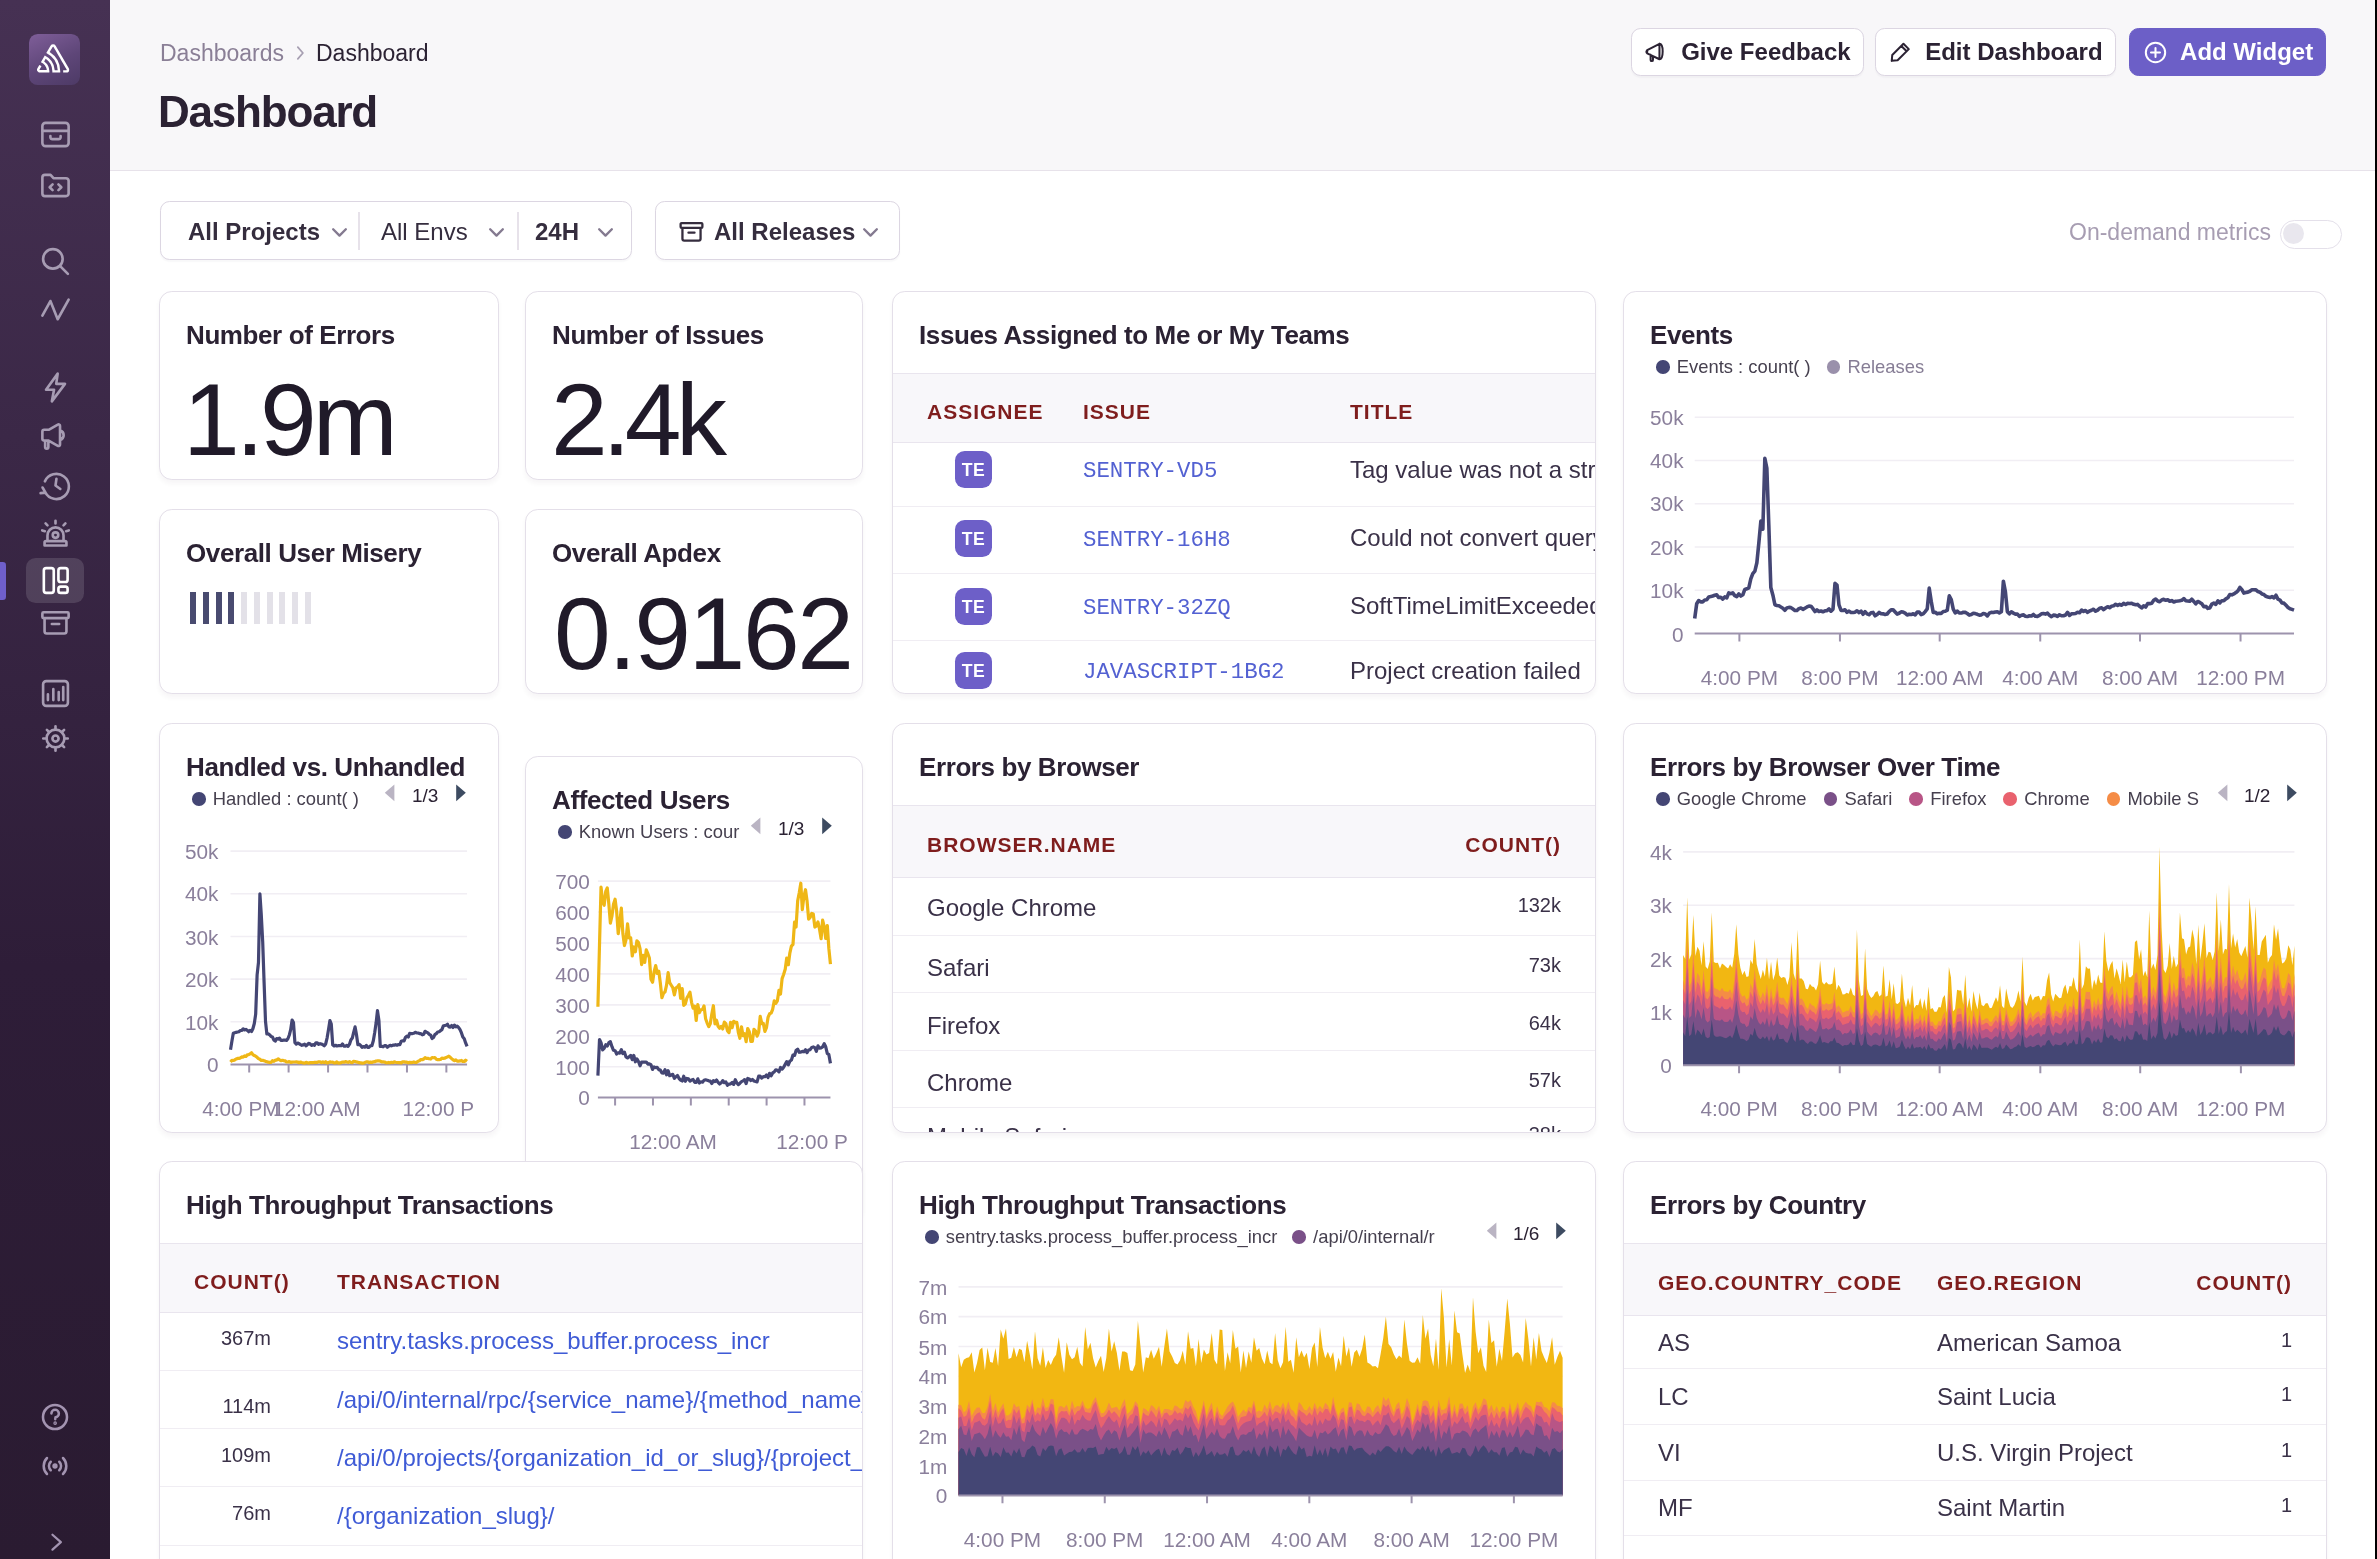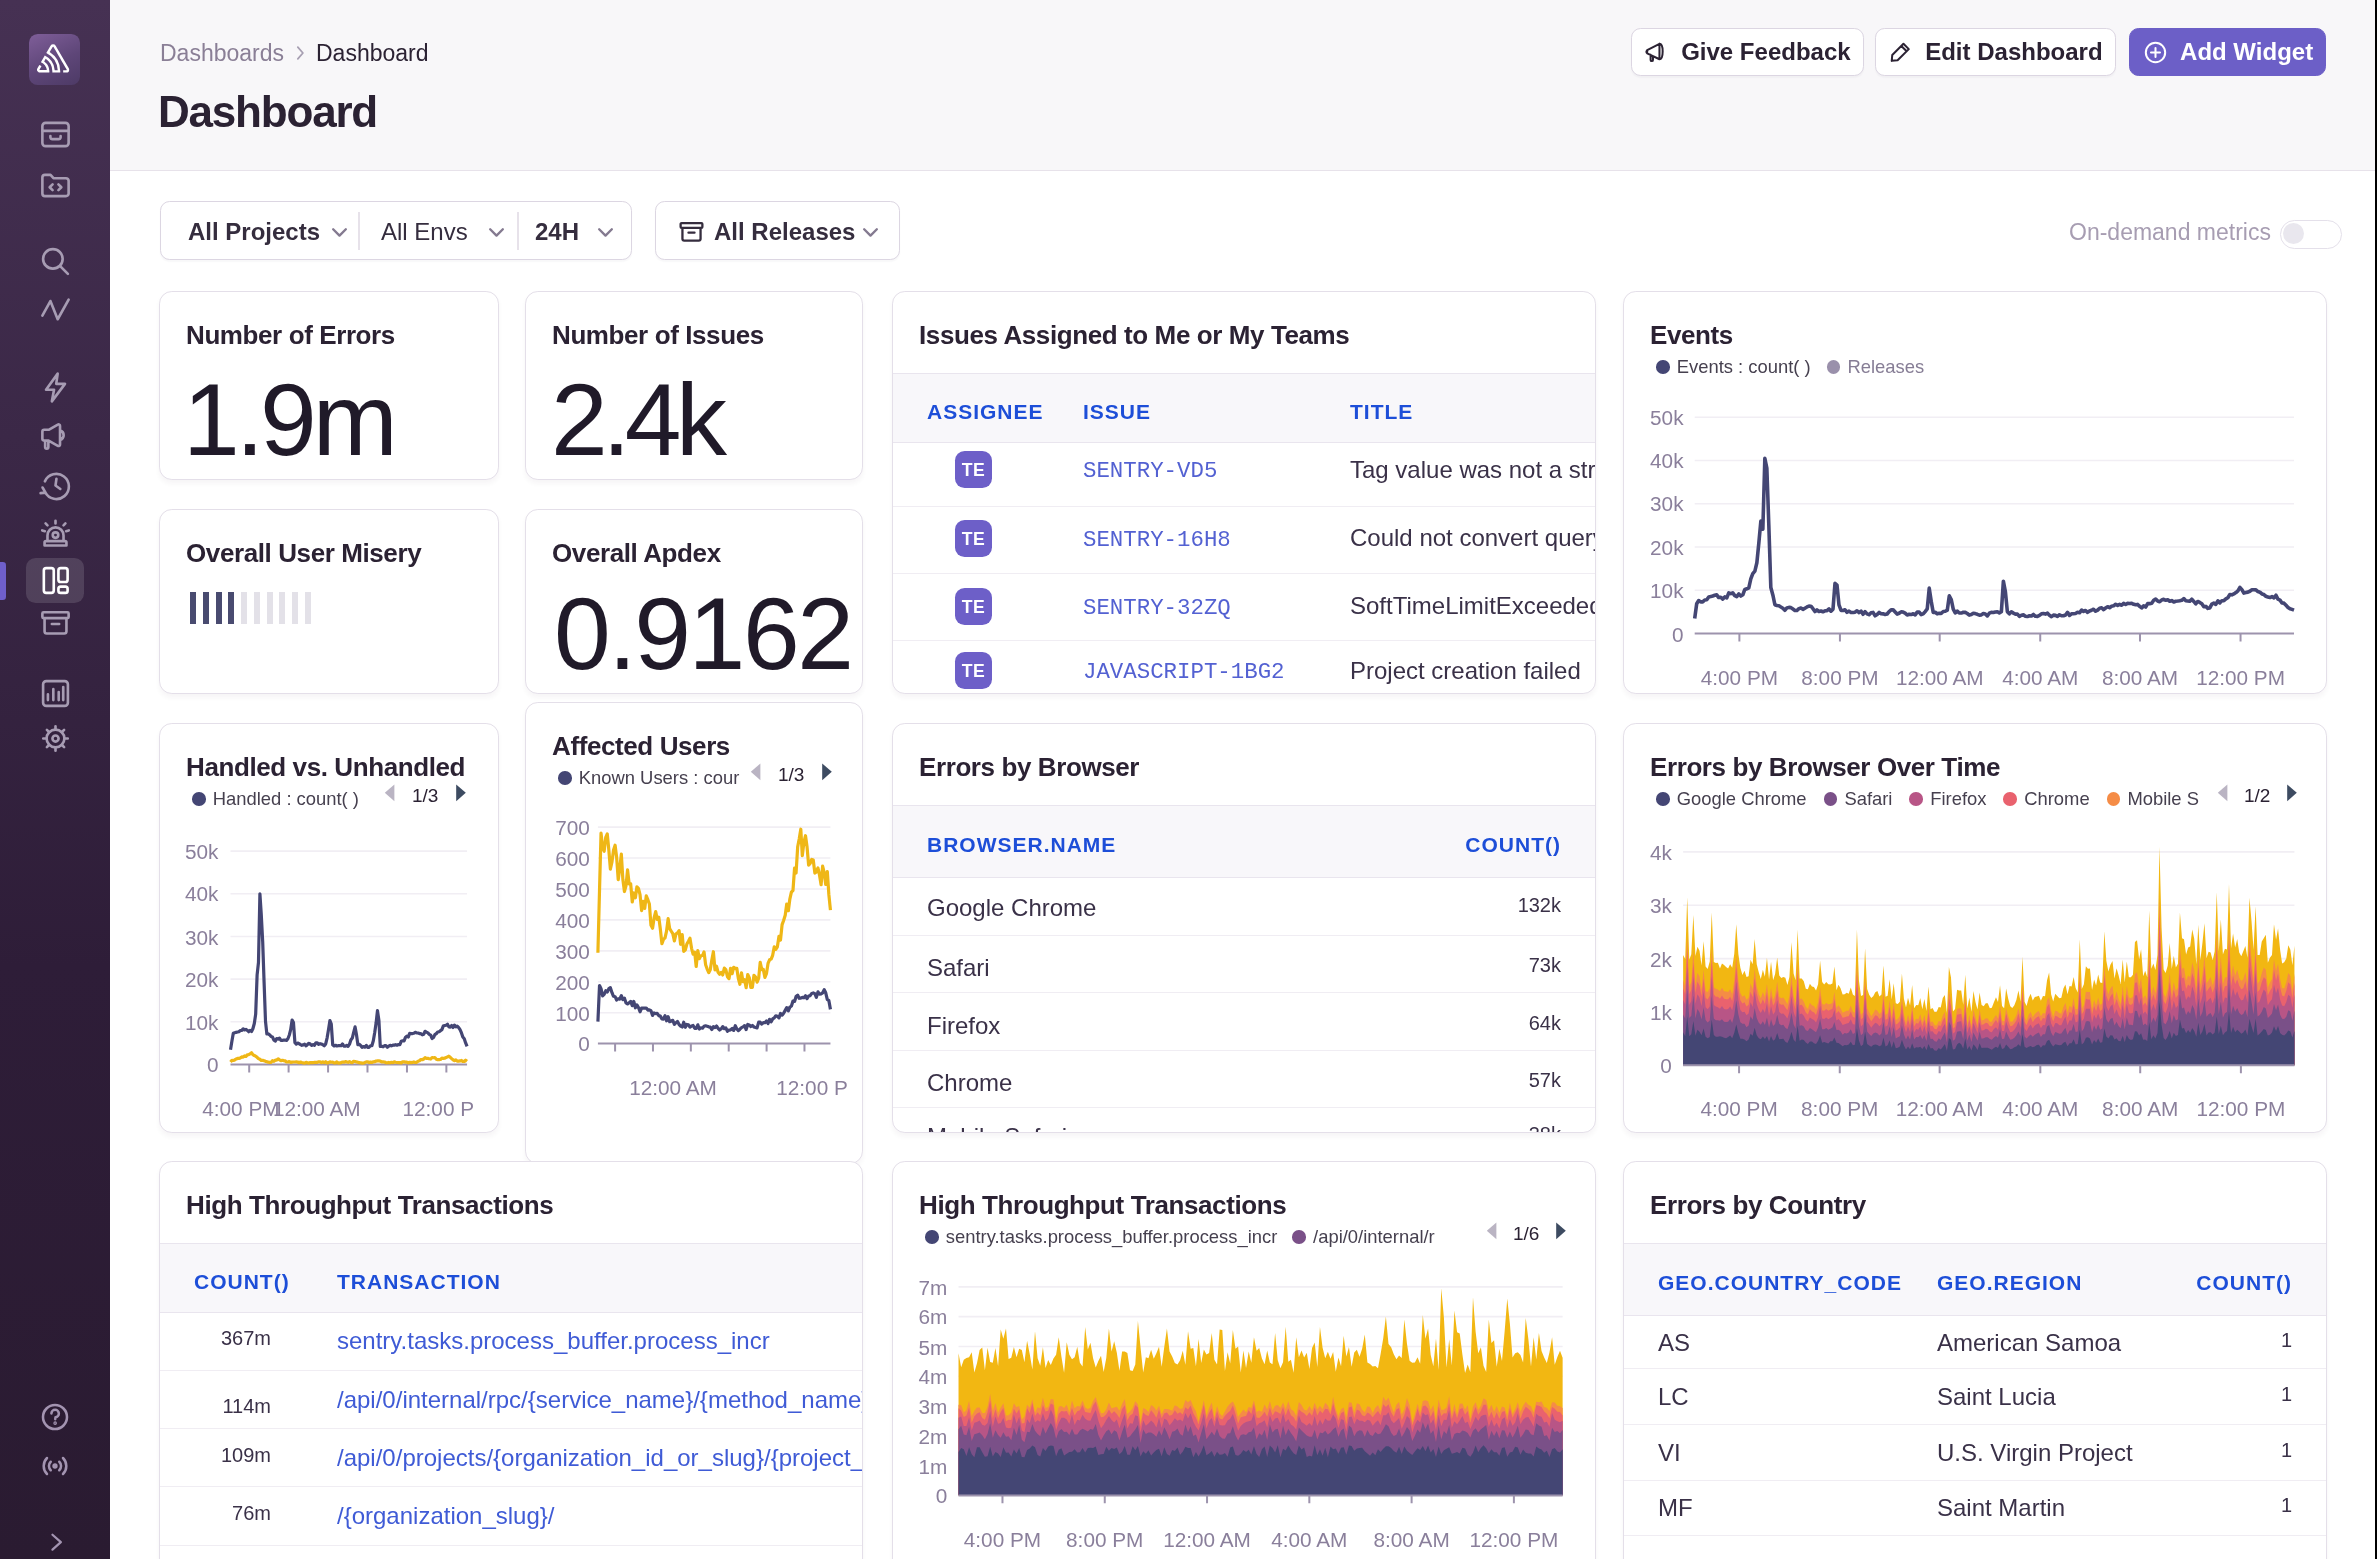--- a/index.html
+++ b/index.html
@@ -10,21 +10,21 @@
   background:linear-gradient(180deg,#463153 0%,#3b2847 28%,#2e1d38 62%,#2a1b31 100%); }
 #header { position:absolute; left:110px; top:0; width:2265px; height:171px;
   background:#f8f7f9; border-bottom:1.6px solid #e7e2ea; }
 #content { position:absolute; left:110px; top:173px; width:2265px; height:1387px; background:#fff; }
 #blackedge { position:absolute; right:0; top:0; width:2.4px; height:1559px; background:#000; }
 .card { position:absolute; background:#fff; border:1.6px solid #e4dfe9; border-radius:12.8px;
   overflow:hidden; box-shadow:0 3.2px 4.8px rgba(43,34,51,0.04); }
 .wtitle { position:absolute; left:26px; top:28px; font-size:26px; font-weight:700; color:#2b2233; letter-spacing:-0.4px; }
 .bignum { position:absolute; font-size:102px; font-weight:400; color:#201a29; letter-spacing:-4px; }
 .ghead { position:absolute; left:0; right:0; background:#f8f7fa; border-top:1.6px solid #e9e5ee; border-bottom:1.6px solid #e9e5ee; }
-.ghead span { position:absolute; font-size:21px; font-weight:700; color:#1d4ed8; letter-spacing:1px; }
+.ghead span { position:absolute; font-size:21px; font-weight:700; color:#7f1d1d; letter-spacing:1px; }
 .trow { position:absolute; left:0; right:0; border-bottom:1.6px solid #f0edf3; }
 .cell { position:absolute; font-size:24px; color:#3a3148; }
 .cellr { position:absolute; font-size:20px; color:#3a3148; text-align:right; }
 .link { color:#3f5bd6; }
 .mlink { font-family:"Liberation Mono", monospace; font-size:22.4px; color:#5361d2; letter-spacing:0px; }
 .avatar { position:absolute; width:37px; height:37px; border-radius:9.6px; background:#6d5fc8;
   color:#fff; font-size:17.6px; font-weight:700; text-align:center; line-height:38px; letter-spacing:0.4px; }
 .legend { position:absolute; font-size:18.4px; color:#46404f; white-space:nowrap; }
 .legend .mut { color:#867d95; }
 .dot { display:inline-block; width:13.6px; height:13.6px; border-radius:50%; vertical-align:-0.8px; margin-right:7.2px; }
@@ -282,21 +282,21 @@
     <g class="axlab" text-anchor="middle" font-size="25">
       <text x="300" y="1395">4:00 PM</text>
         <text x="395" y="1395">12:00 AM</text>
         <text x="547" y="1395">12:00 P</text>
     </g>
     <polyline points="287.0,1328.0 288.8,1325.9 290.5,1326.0 292.3,1325.3 294.0,1324.1 295.8,1323.4 297.5,1323.4 299.3,1322.8 301.0,1321.6 302.8,1321.8 304.5,1320.3 306.3,1321.0 308.0,1319.0 309.8,1318.7 311.5,1317.8 313.3,1316.4 315.0,1318.7 316.8,1319.8 318.5,1320.6 320.3,1322.0 322.0,1323.7 323.8,1324.5 325.5,1325.9 327.3,1325.8 329.0,1326.4 330.8,1327.1 332.5,1327.5 334.3,1328.1 336.0,1328.3 337.8,1328.4 339.5,1326.2 341.3,1327.0 343.0,1325.6 344.8,1325.7 346.6,1323.9 348.3,1325.2 350.1,1326.3 351.8,1325.7 353.6,1326.2 355.3,1326.5 357.1,1327.9 358.8,1327.8 360.6,1327.5 362.3,1328.3 364.1,1328.0 365.8,1327.9 367.6,1327.9 369.3,1327.8 371.1,1328.0 372.8,1328.8 374.6,1328.0 376.3,1328.6 378.1,1329.1 379.8,1329.3 381.6,1328.3 383.3,1328.8 385.1,1329.3 386.8,1328.6 388.6,1328.7 390.3,1328.8 392.1,1328.4 393.8,1328.4 395.6,1328.4 397.3,1327.6 399.1,1327.7 400.8,1328.7 402.6,1327.7 404.3,1328.7 406.1,1327.6 407.9,1329.1 409.6,1328.7 411.4,1327.7 413.1,1328.2 414.9,1328.1 416.6,1329.0 418.4,1329.1 420.1,1327.7 421.9,1329.3 423.6,1329.1 425.4,1328.7 427.1,1328.0 428.9,1328.1 430.6,1327.5 432.4,1327.8 434.1,1328.3 435.9,1327.4 437.6,1328.3 439.4,1328.6 441.1,1327.0 442.9,1327.3 444.6,1327.8 446.4,1328.2 448.1,1328.8 449.9,1328.9 451.6,1329.3 453.4,1329.3 455.1,1328.6 456.9,1327.8 458.6,1327.7 460.4,1328.4 462.1,1328.1 463.9,1328.4 465.7,1327.7 467.4,1327.5 469.2,1326.7 470.9,1326.6 472.7,1326.6 474.4,1326.7 476.2,1327.8 477.9,1327.6 479.7,1327.9 481.4,1328.8 483.2,1328.9 484.9,1328.5 486.7,1329.0 488.4,1328.2 490.2,1328.8 491.9,1327.7 493.7,1328.2 495.4,1328.5 497.2,1328.7 498.9,1328.7 500.7,1329.0 502.4,1327.7 504.2,1327.7 505.9,1328.1 507.7,1328.1 509.4,1328.9 511.2,1328.2 512.9,1328.7 514.7,1328.4 516.4,1327.8 518.2,1328.5 519.9,1328.3 521.7,1326.9 523.4,1326.4 525.2,1324.8 527.0,1325.1 528.7,1324.2 530.5,1322.4 532.2,1323.3 534.0,1323.4 535.7,1323.9 537.5,1324.2 539.2,1322.3 541.0,1322.6 542.7,1322.3 544.5,1324.4 546.2,1324.9 548.0,1324.9 549.7,1324.7 551.5,1323.1 553.2,1323.5 555.0,1323.1 556.7,1322.4 558.5,1321.5 560.2,1320.7 562.0,1322.1 563.7,1323.7 565.5,1325.3 567.2,1326.3 569.0,1325.2 570.7,1326.8 572.5,1326.8 574.2,1326.6 576.0,1326.0 577.7,1327.2 579.5,1327.3 581.2,1325.7 583.0,1327.0" fill="none" stroke="#efb716" stroke-width="4" stroke-linejoin="round"></polyline>
     <polyline points="287.0,1312.5 288.8,1301.5 290.5,1292.0 292.3,1291.3 294.0,1290.8 295.8,1290.4 297.5,1290.0 299.3,1288.5 301.0,1288.5 302.8,1286.4 304.5,1287.7 306.3,1287.2 308.0,1288.2 309.8,1290.0 311.5,1288.4 313.3,1289.7 315.0,1286.3 316.8,1279.8 318.5,1268.0 320.3,1218.9 322.0,1203.4 323.8,1117.4 325.5,1143.5 327.3,1178.0 329.0,1227.3 330.8,1277.0 332.5,1292.9 334.3,1292.8 336.0,1293.9 337.8,1296.1 339.5,1296.7 341.3,1300.3 343.0,1301.8 344.8,1298.7 346.6,1299.2 348.3,1298.1 350.1,1300.8 351.8,1300.8 353.6,1300.6 355.3,1300.4 357.1,1300.9 358.8,1298.8 360.6,1294.1 362.3,1287.5 364.1,1275.5 365.8,1278.6 367.6,1303.8 369.3,1305.5 371.1,1304.2 372.8,1305.0 374.6,1306.1 376.3,1307.0 378.1,1306.5 379.8,1305.6 381.6,1307.7 383.3,1306.1 385.1,1304.5 386.8,1305.4 388.6,1307.2 390.3,1306.1 392.1,1307.0 393.8,1304.0 395.6,1304.0 397.3,1305.9 399.1,1305.0 400.8,1305.5 402.6,1306.2 404.3,1307.6 406.1,1305.3 407.9,1297.7 409.6,1287.6 411.4,1276.0 413.1,1280.5 414.9,1306.4 416.6,1307.8 418.4,1307.0 420.1,1307.9 421.9,1307.5 423.6,1307.4 425.4,1307.5 427.1,1305.3 428.9,1308.1 430.6,1308.2 432.4,1307.1 434.1,1308.3 435.9,1305.6 437.6,1300.3 439.4,1297.9 441.1,1290.8 442.9,1284.0 444.6,1293.6 446.4,1306.3 448.1,1305.8 449.9,1307.2 451.6,1309.5 453.4,1308.6 455.1,1309.4 456.9,1307.1 458.6,1309.5 460.4,1309.5 462.1,1307.6 463.9,1307.5 465.7,1301.4 467.4,1291.3 469.2,1278.9 470.9,1263.7 472.7,1276.0 474.4,1308.5 476.2,1308.3 477.9,1308.9 479.7,1307.5 481.4,1307.5 483.2,1309.5 484.9,1308.1 486.7,1307.1 488.4,1307.7 490.2,1306.9 491.9,1306.8 493.7,1306.2 495.4,1306.9 497.2,1306.1 498.9,1306.3 500.7,1301.9 502.4,1301.3 504.2,1301.4 505.9,1297.2 507.7,1295.5 509.4,1296.7 511.2,1292.0 512.9,1292.5 514.7,1292.3 516.4,1291.9 518.2,1290.7 519.9,1291.5 521.7,1291.6 523.4,1292.3 525.2,1292.5 527.0,1293.9 528.7,1293.2 530.5,1289.5 532.2,1290.6 534.0,1291.5 535.7,1293.3 537.5,1294.2 539.2,1298.5 541.0,1297.2 542.7,1293.7 544.5,1292.5 546.2,1290.4 548.0,1290.1 549.7,1288.7 551.5,1287.4 553.2,1283.0 555.0,1282.3 556.7,1281.9 558.5,1280.6 560.2,1284.0 562.0,1284.2 563.7,1282.2 565.5,1284.7 567.2,1281.8 569.0,1283.9 570.7,1283.0 572.5,1284.8 574.2,1287.4 576.0,1291.6 577.7,1296.7 579.5,1298.8 581.2,1304.0 583.0,1308.4" fill="none" stroke="#444674" stroke-width="4" stroke-linejoin="round"></polyline>
   </svg>
 </div>
 
-<div class="card" style="left:525px;top:702px;width:338px;height:462px;text-decoration:underline;">
+<div class="card" style="left:525px;top:756px;width:338px;height:462px;text-decoration:underline;">
   <div class="wtitle">Affected Users</div>
   <div class="legend" style="left:32px;top:64px;"><span class="dot" style="background:#444674"></span>Known Users : cour</div>
   <svg class="abs" style="left:220px;top:58px" width="17.6" height="21.6" viewBox="0 0 22 27">
       <path d="M18 3 L6 13.5 L18 24 Z" fill="#bab4c3"></path>
     </svg>
   <div class="pag" style="left:252px;top:61px;">1/3</div>
   <svg class="abs" style="left:293px;top:58px" width="17.6" height="21.6" viewBox="0 0 22 27">
       <path d="M4 3 L16 13.5 L4 24 Z" fill="#3d4b61"></path>
     </svg>
   <svg class="chart" width="338" height="410" viewBox="657 905 423 513">

